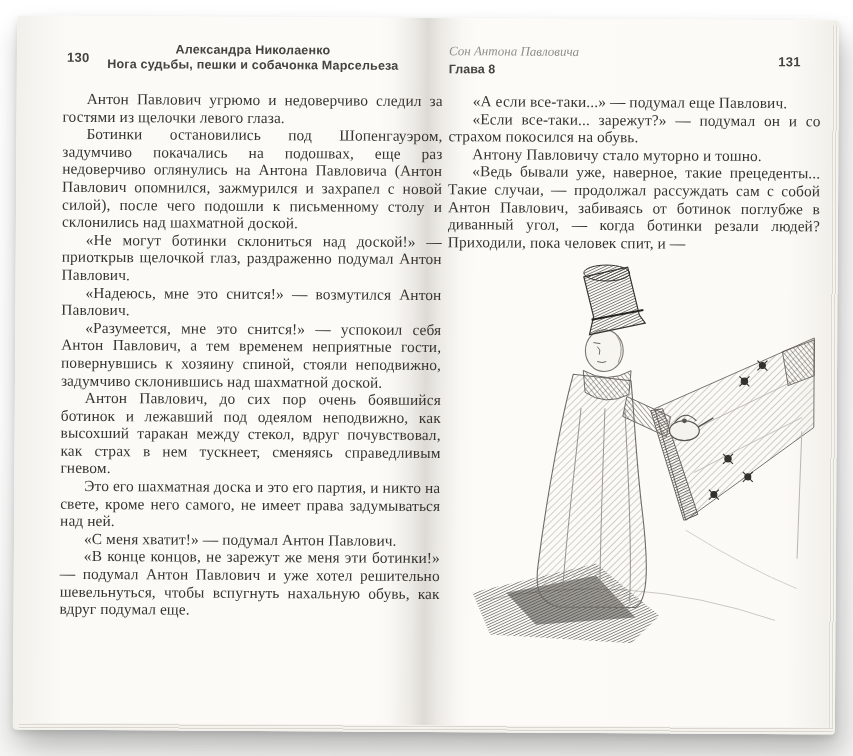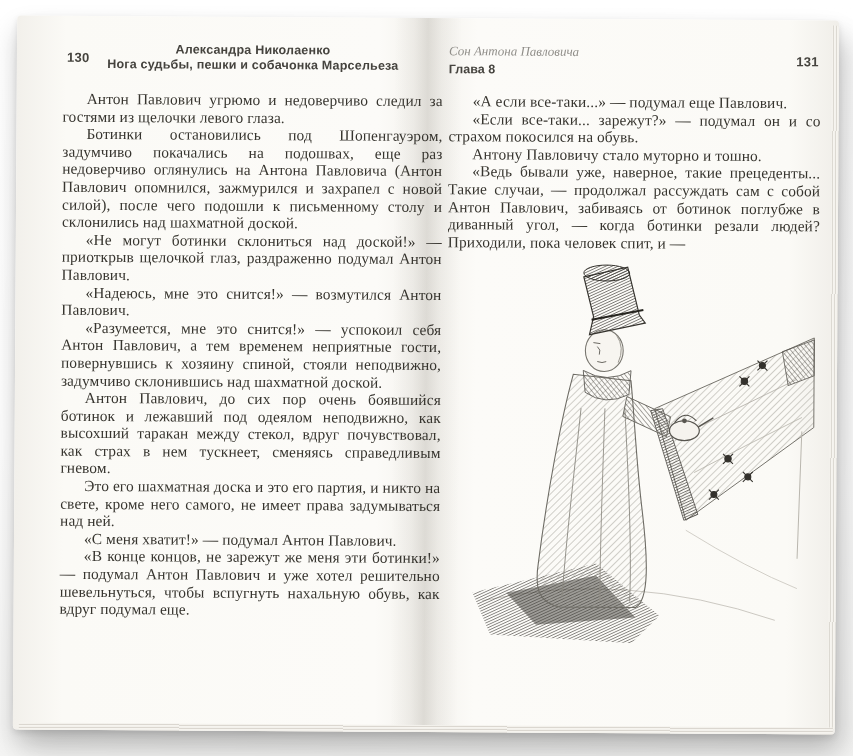--- a/index.html
+++ b/index.html
@@ -36,21 +36,21 @@
   .page{position:absolute;top:16px;}
   .page-left{left:46px;width:380px;}
   .page-right{left:432px;width:372px;}
 
   .page-header{position:relative;height:58px;color:#4c4a45;}
   .pagenum{
     position:absolute;top:18px;
     font-family:"Liberation Sans",sans-serif;font-weight:bold;font-size:13px;letter-spacing:.3px;color:#45433e;
   }
   .page-left .pagenum{left:4px;}
-  .page-right .pagenum{right:2px;}
+  .page-right .pagenum{right:20px;}
   .running{text-align:center;padding-top:10px;}
   .run-author,.run-title{
     font-family:"Liberation Sans",sans-serif;font-weight:bold;
     font-size:12.5px;line-height:15px;letter-spacing:.2px;color:#45433e;
   }
   .run-chapter-title{
     font-family:"Liberation Serif",serif;font-style:italic;
     font-size:13px;line-height:15px;color:#908e89;padding-top:9px;
   }
   .run-chapter{

